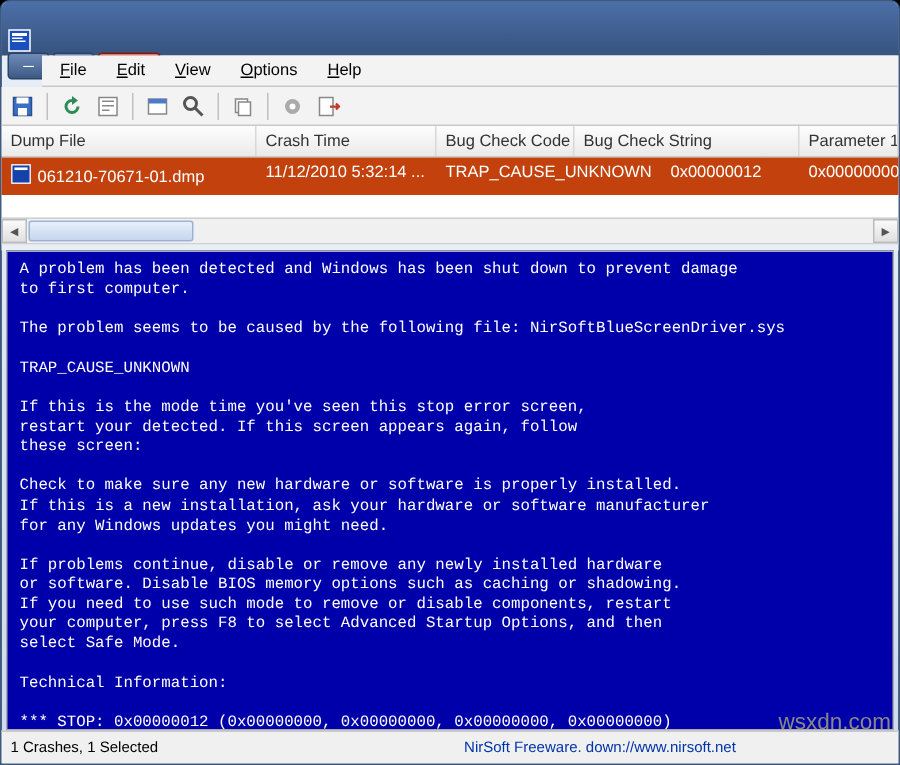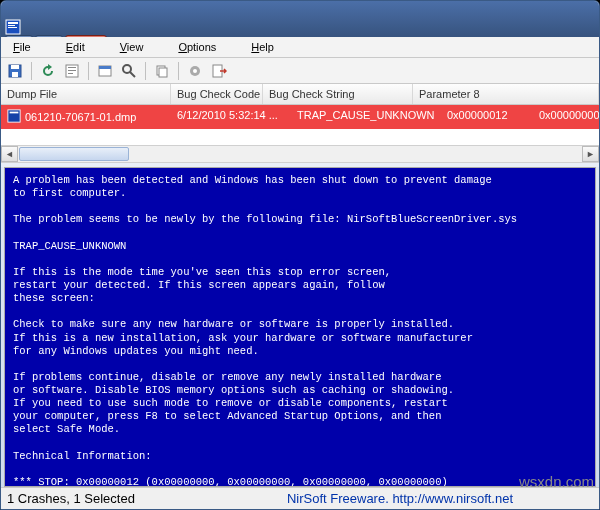--- a/index.html
+++ b/index.html
@@ -4,41 +4,41 @@
 <style>
 * { box-sizing: border-box; margin: 0; padding: 0; }
 body { font-family: "Segoe UI", Tahoma, sans-serif; font-size: 11px; background: #000; width: 600px; height: 510px; overflow: hidden; }
 .window { width: 600px; height: 510px; background: linear-gradient(#e9eff7,#cedbed); border: 1px solid #3a5a85; border-radius: 6px 6px 0 0; display: flex; flex-direction: column; }
 .titlebar { height: 28px; background: linear-gradient(#4b6fa8,#37537e); display: flex; align-items: flex-start; padding: 18px 4px; color: #fff; border-radius: 5px 5px 0 0; flex-direction: column; }
 .titlebar .icon { width: 16px; height: 16px; margin-right: 6px; display:flex; align-items:center; justify-content:center;}
 .titlebar .title { flex: 1; font-size: 12px; white-space: nowrap; overflow: hidden; }
 .winbtns { display: flex; gap: 2px; }
 .winbtn { width: 28px; height: 18px; border-radius: 3px; display:flex; align-items:center; justify-content:center; font-size:10px; color:#fff; background: linear-gradient(#6f8cb9,#3d5a87); border:1px solid #2b4366;}
 .winbtn.close { background: linear-gradient(#e07b6f,#c0392b); border-color:#7a1f14; width:42px;}
-.menubar { background:#f3f3f3; border-bottom:1px solid #c9c9c9; display:flex; padding:2px 4px; gap:19px;}
+.menubar { background:#f3f3f3; border-bottom:1px solid #c9c9c9; display:flex; padding:2px 4px; gap:4px;margin-left:27px;}
 .menuitem { padding:2px 8px; cursor:default; }
 .menuitem span.ul { text-decoration: underline; }
 .toolbar { background:#f3f3f3; border-bottom:1px solid #c9c9c9; display:flex; align-items:center; padding:2px 4px; gap:4px; height:26px;}
 .tbtn { width:20px; height:20px; display:flex; align-items:center; justify-content:center; border:1px solid transparent; }
 .tbtn svg { width:16px; height:16px; }
 .sep { width:1px; height:18px; background:#c0c0c0; margin:0 2px;}
 .listheader { background: linear-gradient(#fdfdfd,#eaeaea); border-bottom:1px solid #c9c9c9; display:flex; font-size:11px; color:#333;}
 .col { padding:4px 6px; border-right:1px solid #d8d8d8; white-space:nowrap; overflow:hidden; }
 .c1{width:170px;} .c2{width:120px;} .c3{width:150px;} .c4{width:92px;} .c5{flex:1;}
 .listbody { background:#fff; height:40px; }
-.row { display:flex; background:#ef4444; color:#fff; }
+.row { display:flex; background:#c2410c; color:#fff; }
 .row .col { border-right: none; }
 .row .c1 { display:flex; align-items:center; gap:4px;}
 .hscroll { height:18px; background:#f0f0f0; border-top:1px solid #d0d0d0; border-bottom:1px solid #d0d0d0; display:flex; align-items:center;}
 .hscroll .arrow{width:17px;height:16px;background:linear-gradient(#fafafa,#e0e0e0);border:1px solid #bbb;display:flex;align-items:center;justify-content:center;font-size:9px;color:#555;}
 .hscroll .track{flex:1;display:flex;align-items:center;}
 .hscroll .thumb{width:110px;height:14px;background:linear-gradient(#e8eff9,#c6d6ee);border:1px solid #9ab3d6;border-radius:2px;margin-left:1px;}
 .splitter{height:4px;background:#e9eff7;}
 .bsod { flex:1; background:#0000aa; color:#fff; font-family: "Lucida Console","Courier New",monospace; font-size:10.5px; line-height:1.25; padding:6px 8px; white-space:pre-wrap; overflow:hidden; border:1px solid #aaa; margin:0 3px;}
-.statusbar { height:22px; background:#f0f0f0; border-top:1px solid #c9c9c9; display:flex; align-items:center; font-size:13px; padding:0 6px;}
+.statusbar { height:22px; background:#f0f0f0; border-top:1px solid #c9c9c9; display:flex; align-items:center; font-size:10px; padding:0 6px;}
 .statusbar .sbl{flex:0 0 200px;}
 .statusbar .sbr{flex:1; text-align:center; color:#0033aa;}
 .watermark { position:absolute; right:6px; bottom:20px; color:#888; font-size:15px; font-family:sans-serif;}
 </style>
 </head>
 <body>
 
 <div class="window">
 
   <div class="titlebar">
@@ -119,55 +119,56 @@
     <div class="tbtn">
         <svg viewBox="0 0 16 16">
           <rect x="2" y="2" width="9" height="12" fill="#fff" stroke="#888"></rect>
           <path d="M9 8h6m-2-2 2 2-2 2" fill="none" stroke="#c0392b" stroke-width="1.5"></path>
         </svg>
       </div>
   </div>
 
   <div class="listheader">
     <div class="col c1">Dump File</div>
+    <div class="col c2">Crash Time</div>
     <div class="col c4">Bug Check Code</div>
     <div class="col c3">Bug Check String</div>
-    <div class="col c5">Parameter 8</div>
+    <div class="col c5">Parameter 1</div>
   </div>
 
   <div class="listbody">
     <div class="row">
       <div class="col c1">
         <span><svg width="14" height="14" viewBox="0 0 16 16">
               <rect x="1" y="1" width="14" height="14" fill="#1542a8" stroke="#fff"></rect>
               <rect x="3" y="3" width="10" height="2" fill="#fff"></rect>
             </svg></span>
         <span>061210-70671-01.dmp</span>
       </div>
-      <div class="col c2">6/12/2010 5:32:14 ...</div>
+      <div class="col c2">11/12/2010 5:32:14 ...</div>
       <div class="col c3">TRAP_CAUSE_UNKNOWN</div>
       <div class="col c4">0x00000012</div>
       <div class="col c5">0x00000000</div>
     </div>
   </div>
 
   <div class="hscroll">
     <div class="arrow">◄</div>
     <div class="track">
         <div class="thumb"></div>
       </div>
     <div class="arrow">►</div>
   </div>
 
   <div class="splitter"></div>
 
   <div class="bsod"><span>A problem has been detected and Windows has been shut down to prevent damage</span>
 <span>to first computer.</span>
 
-<span>The problem seems to be newly by the following file: NirSoftBlueScreenDriver.sys</span>
+<span>The problem seems to be caused by the following file: NirSoftBlueScreenDriver.sys</span>
 
 <span>TRAP_CAUSE_UNKNOWN</span>
 
 <span>If this is the mode time you've seen this stop error screen,</span>
 <span>restart your detected. If this screen appears again, follow</span>
 <span>these screen:</span>
 
 <span>Check to make sure any new hardware or software is properly installed.</span>
 <span>If this is a new installation, ask your hardware or software manufacturer</span>
 <span>for any Windows updates you might need.</span>
@@ -179,18 +180,18 @@
 <span>select Safe Mode.</span>
 
 <span>Technical Information:</span>
 
 <span>*** STOP: 0x00000012 (0x00000000, 0x00000000, 0x00000000, 0x00000000)</span>
 
 </div>
 
   <div class="statusbar">
     <div class="sbl">1 Crashes, 1 Selected</div>
-    <div class="sbr">NirSoft Freeware.  http://www.nirsoft.net</div>
+    <div class="sbr">NirSoft Freeware.  down://www.nirsoft.net</div>
   </div>
 
 </div>
 
 <div class="watermark">wsxdn.com</div>
 
 </body></html>

